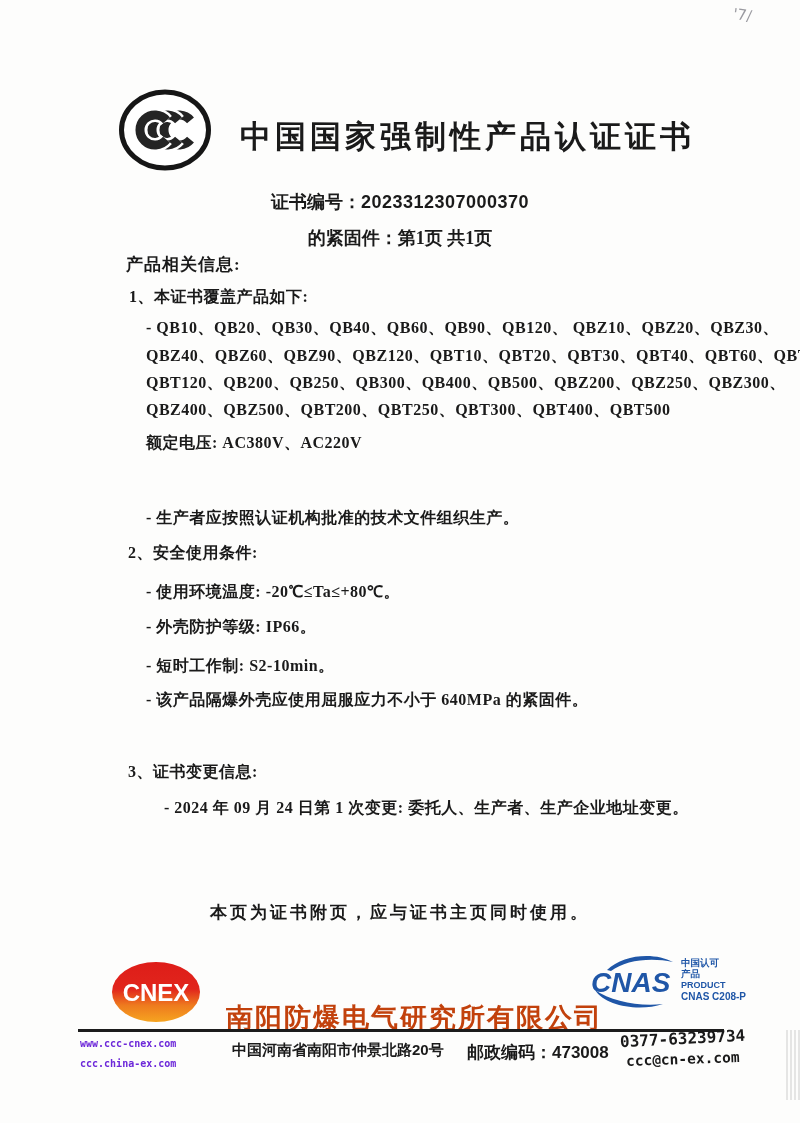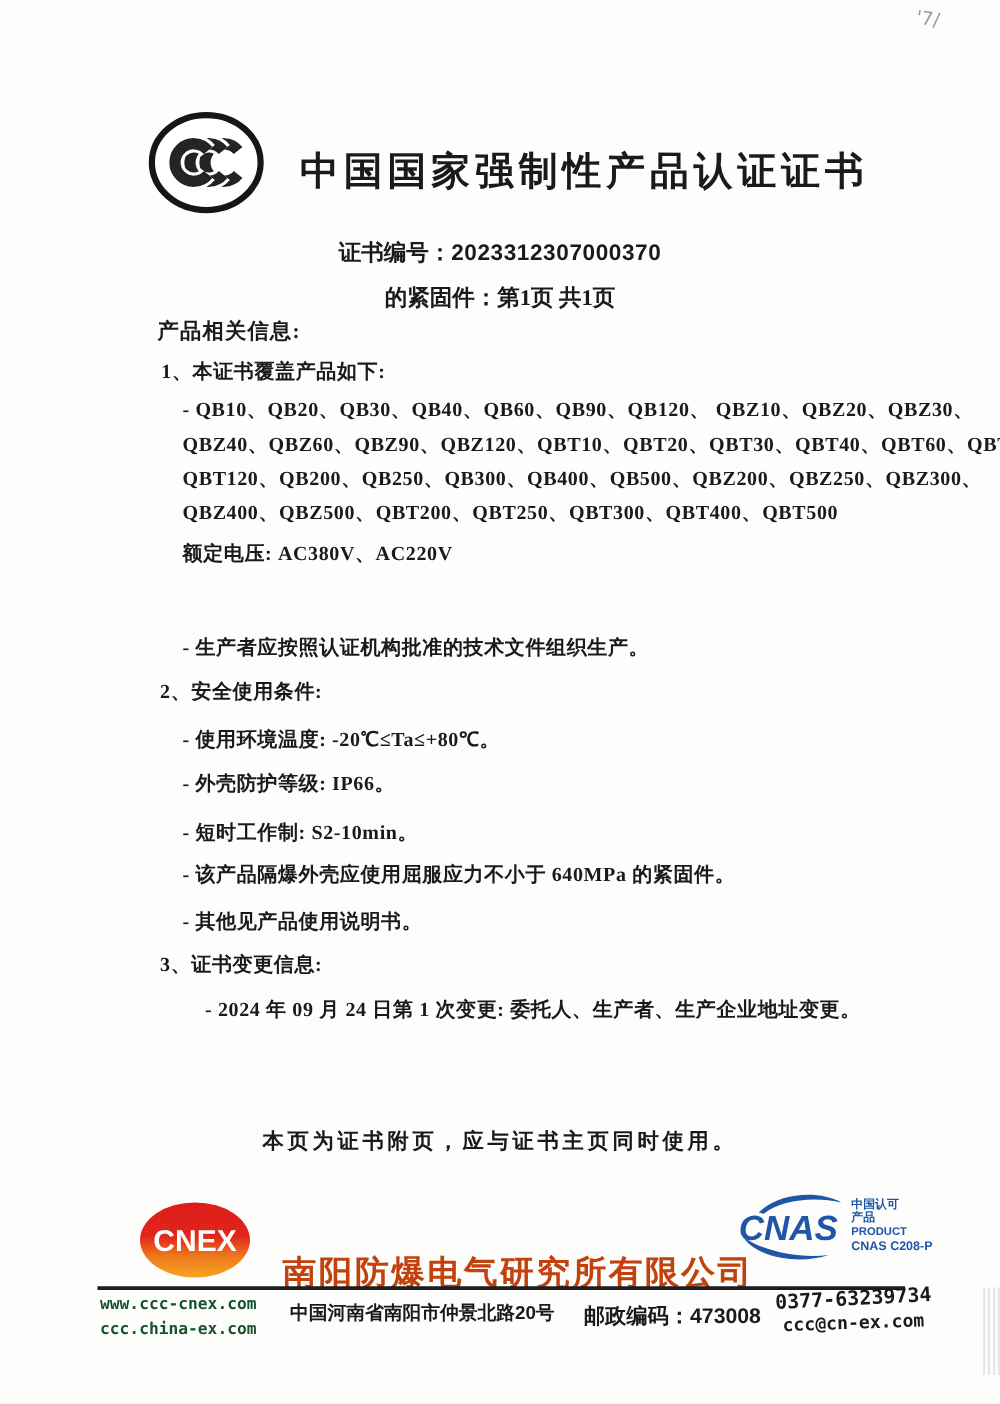--- a/index.html
+++ b/index.html
@@ -38,21 +38,21 @@
   #footnote{position:absolute;left:0;top:901px;width:800px;text-align:center;
     font-size:17px;font-weight:600;letter-spacing:3px;}
   
   .cnex-logo{position:absolute;left:110px;top:960px;}
   .company-name{position:absolute;left:226px;top:1000px;margin:0;
     font-family:"Liberation Sans",sans-serif;font-size:27px;font-weight:600;
     letter-spacing:2px;white-space:nowrap;color:#c2410c;}
   .cnas-logo{position:absolute;left:585px;top:950px;}
   .divider{position:absolute;left:78px;top:1029px;width:646px;height:2.5px;background:#1c1c1c;}
   .urls{position:absolute;left:80px;top:1034px;font-family:"DejaVu Sans Mono",monospace;
-    font-size:13px;font-weight:600;line-height:20px;color:#14532d;}
+    font-size:10px;font-weight:600;line-height:20px;color:#6d28d9;}
   .address{position:absolute;left:232px;top:1041px;font-family:"Liberation Sans",sans-serif;
     font-size:15px;font-weight:600;white-space:nowrap;}
   .postal{position:absolute;left:467px;top:1041px;font-family:"Liberation Sans",sans-serif;
     font-size:17px;font-weight:600;white-space:nowrap;}
   .phone{position:absolute;left:620px;top:1029px;font-family:"DejaVu Sans Mono",monospace;
     font-size:16px;font-weight:700;transform:rotate(-3deg);white-space:nowrap;}
   .email{position:absolute;left:626px;top:1051px;font-family:"DejaVu Sans Mono",monospace;
     font-size:14.5px;font-weight:600;transform:rotate(-2deg);white-space:nowrap;}
   .scan-noise{position:absolute;right:0;top:1030px;width:14px;height:70px;
     background:repeating-linear-gradient(90deg,rgba(120,120,120,.18) 0 2px,transparent 2px 4px);}
@@ -94,21 +94,20 @@
   <div class="bline prod-line" id="prod-3">QBZ400、QBZ500、QBT200、QBT250、QBT300、QBT400、QBT500</div>
 
   <div class="bline" id="rated">额定电压: AC380V、AC220V</div>
   <div class="bline" id="producer">- 生产者应按照认证机构批准的技术文件组织生产。</div>
 
   <div class="bline" id="item2">2、安全使用条件:</div>
   <div class="bline safety" id="saf-0">- 使用环境温度: -20℃≤Ta≤+80℃。</div>
   <div class="bline safety" id="saf-1">- 外壳防护等级: IP66。</div>
   <div class="bline safety" id="saf-2">- 短时工作制: S2-10min。</div>
   <div class="bline safety" id="saf-3">- 该产品隔爆外壳应使用屈服应力不小于 640MPa 的紧固件。</div>
-  <div class="bline safety" id="saf-4">- 其他见产品使用说明书。</div>
 
   <div class="bline" id="item3">3、证书变更信息:</div>
   <div class="bline" id="change">- 2024 年 09 月 24 日第 1 次变更: 委托人、生产者、生产企业地址变更。</div>
 
   <div id="footnote">本页为证书附页，应与证书主页同时使用。</div>
 
   <svg class="cnex-logo" width="92" height="64" viewBox="0 0 92 64">
     <defs>
       <linearGradient id="cnexg" x1="0" y1="0" x2="0" y2="1">
         <stop offset="0" stop-color="#de1d19"></stop>

